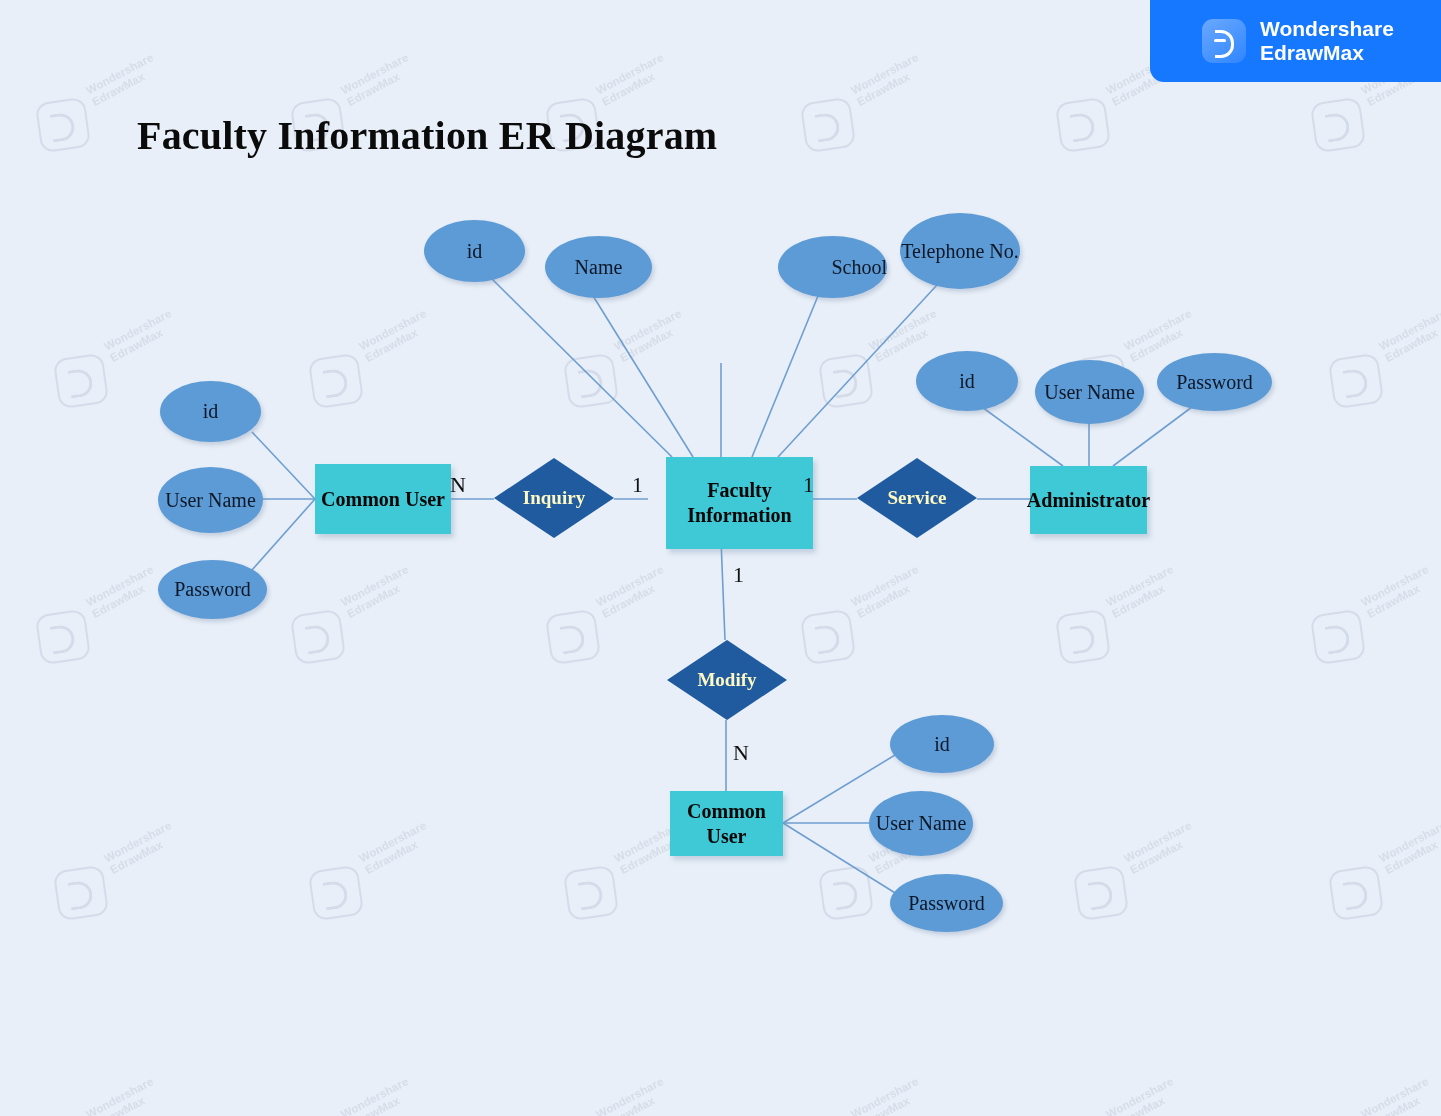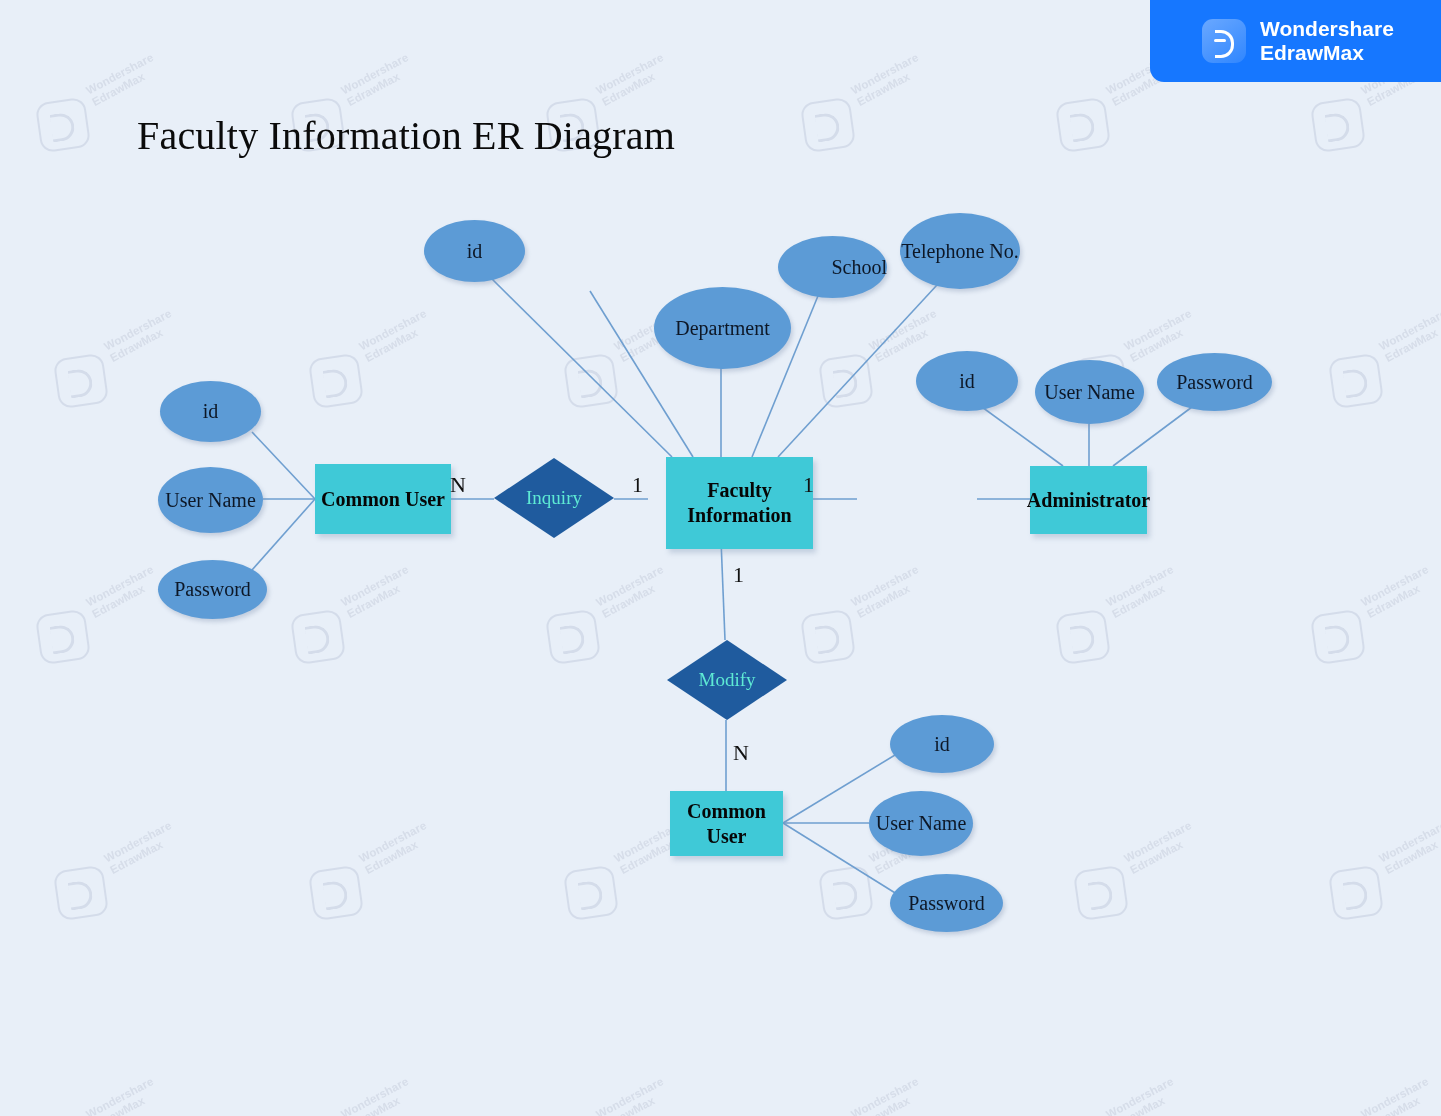--- a/index.html
+++ b/index.html
@@ -112,21 +112,21 @@
     font-size: 21px;
     line-height: 24px;
   }
 
   
   #page-title {
     position: absolute;
     left: 137px;
     top: 112px;
     font-size: 40px;
-    font-weight: normal;
+    font-weight: bold;
     color: #0b0b0b;
     letter-spacing: 0.2px;
     z-index: 20;
     white-space: nowrap;
   }
 
   
   #diagram {
     position: absolute;
     left: 0; top: 0;
@@ -164,22 +164,22 @@
   .entity {
     background: #3fc9d7;
     color: #060606;
     font-weight: bold;
     font-size: 20px;
     line-height: 25px;
     box-shadow: 3px 4px 5px rgba(120,145,175,0.33);
   }
 
   .relationship {
-    color: #5eead4;
-    font-weight: normal;
+    color: #fef9c3;
+    font-weight: bold;
     font-size: 19px;
     background: #1f5b9e;
     clip-path: polygon(50% 0%, 100% 50%, 50% 100%, 0% 50%);
     filter: drop-shadow(2px 4px 3px rgba(120,145,175,0.35));
   }
 
   .card-label {
     position: absolute;
     font-size: 22px;
     color: #111111;
@@ -425,22 +425,22 @@
       <line x1="1196" y1="404" x2="1113" y2="466" stroke="#6f9fd0" stroke-width="1.6"></line>
       <line x1="721" y1="540" x2="725" y2="640" stroke="#6f9fd0" stroke-width="1.6"></line>
       <line x1="726" y1="720" x2="726" y2="791" stroke="#6f9fd0" stroke-width="1.6"></line>
       <line x1="783" y1="823" x2="900" y2="752" stroke="#6f9fd0" stroke-width="1.6"></line>
       <line x1="783" y1="823" x2="869" y2="823" stroke="#6f9fd0" stroke-width="1.6"></line>
       <line x1="783" y1="823" x2="900" y2="896" stroke="#6f9fd0" stroke-width="1.6"></line>
     </svg>
 <div class="node attribute" style="left: 424px; top: 220px; width: 101px; height: 62px;">
       <span>id</span>
     </div>
-    <div class="node attribute" style="left: 654px; top: 287px; width: 137px; height: 82px;">
-      <span>Department</span>
+    <div class="node attribute" style="left: 545px; top: 236px; width: 107px; height: 62px;">
+      <span>Name</span>
     </div>
     <div class="node attribute" style="left: 778px; top: 236px; width: 109px; height: 62px; justify-content: flex-end;">
       <span>School</span>
     </div>
     <div class="node attribute" style="left: 900px; top: 213px; width: 120px; height: 76px; text-align: center;">
       <span>Telephone No.</span>
     </div>
     <div class="node attribute" style="left: 160px; top: 381px; width: 101px; height: 61px;">
       <span>id</span>
     </div>
@@ -475,20 +475,23 @@
       <span>Faculty Information</span>
     </div>
     <div class="node entity" style="left: 1030px; top: 466px; width: 117px; height: 68px;">
       <span>Administrator</span>
     </div>
     <div class="node entity" style="left: 670px; top: 791px; width: 113px; height: 65px;">
       <span>Common User</span>
     </div>
     <div class="node relationship" style="left: 494px; top: 458px; width: 120px; height: 80px;">
       <span>Inquiry</span>
+    </div>
+    <div class="node relationship" style="left: 857px; top: 458px; width: 120px; height: 80px;">
+      <span>Service</span>
     </div>
     <div class="node relationship" style="left: 667px; top: 640px; width: 120px; height: 80px;">
       <span>Modify</span>
     </div>
     <div class="card-label" style="left: 450px; top: 472px;">N</div>
     <div class="card-label" style="left: 632px; top: 472px;">1</div>
     <div class="card-label" style="left: 803px; top: 472px;">1</div>
     <div class="card-label" style="left: 733px; top: 562px;">1</div>
     <div class="card-label" style="left: 733px; top: 740px;">N</div>
   </div>

